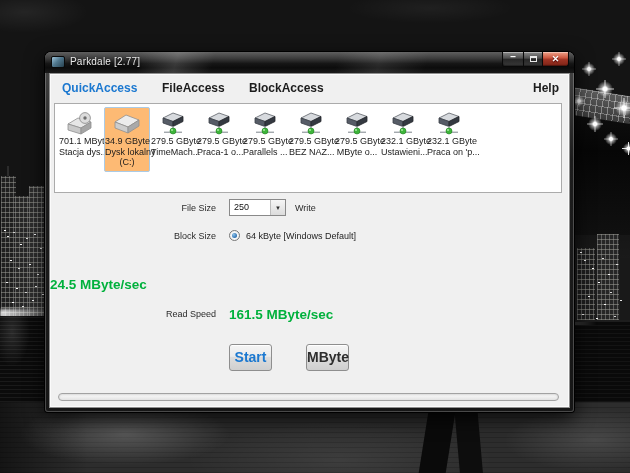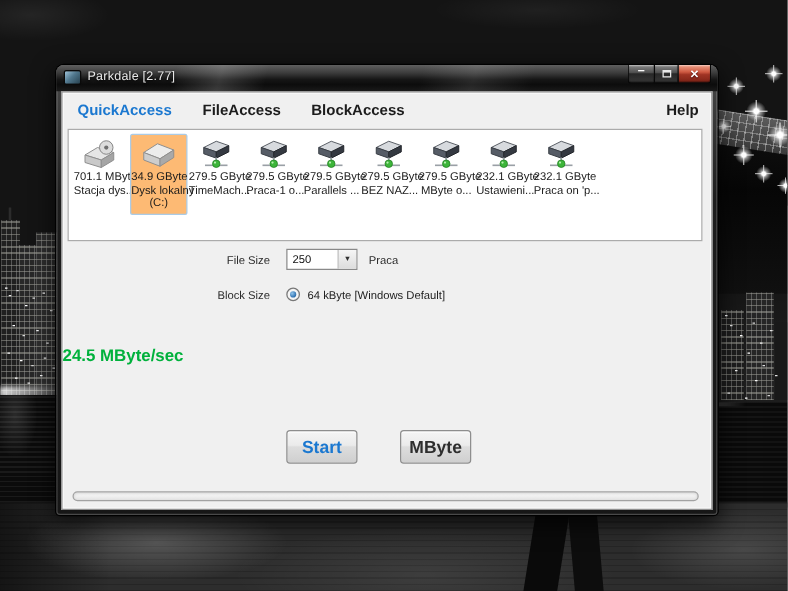--- a/index.html
+++ b/index.html
@@ -130,21 +130,21 @@
   .row-block2 { top:178px; height:13px; }
   .radio { width:11px; height:11px; border-radius:50%; border:1px solid #777; background:radial-gradient(#fff,#ececec); position:relative; flex:0 0 11px; }
   .radio.checked::after { content:''; position:absolute; left:2px; top:2px; width:5px; height:5px; border-radius:50%;
       background:radial-gradient(circle at 35% 35%, #8fc3ea, #2d6faf 70%); }
   .radio-label { font-size:9px; color:#1d1d1d; margin-left:6px; white-space:nowrap; }
   .indent2 { margin-left:6px; }
   .row-write { top:201px; height:18px; }
   .row-read  { top:231px; height:18px; }
   .speed-value { font-size:13.5px; font-weight:bold; color:#00b13c; white-space:nowrap; }
   .row-buttons { top:269px; height:28px; }
-  .btn { width:57px; height:27px; border:1px solid #8e8e8e; border-radius:3px; font-family:"Liberation Sans",sans-serif;
+  .btn { width:43px; height:27px; border:1px solid #8e8e8e; border-radius:3px; font-family:"Liberation Sans",sans-serif;
       background:linear-gradient(#f5f5f5,#ebebeb 45%, #dddddd 50%, #cfcfcf); font-size:14px; font-weight:bold;
       box-shadow:inset 0 1px 0 #fff; cursor:default; }
   .btn-start { margin-left:179px; color:#1b78d0; }
   .btn-stop { margin-left:34px; color:#2e2e2e; }
   .progress { position:absolute; left:8px; right:10px; top:319px; height:8px; border:1px solid #a2a2a2;
       border-radius:4px; background:linear-gradient(#fdfdfd,#e3e3e3); box-shadow:inset 0 1px 2px rgba(0,0,0,.14); }
 </style>
 </head>
 <body>
 
@@ -323,33 +323,35 @@
           <div class="drive-name">Praca on 'p...</div>
         </div>
       </div>
 
       <div class="form-row row-filesize">
         <span class="flabel">File Size</span>
         <div class="combo">
           <span class="combo-value">250</span>
           <span class="combo-arrow">▼</span>
         </div>
-        <span class="unit">Praca</span>
+        <span class="unit">Write</span>
       </div>
 
       <div class="form-row row-block1">
         <span class="flabel">Block Size</span>
         <span class="radio checked"></span>
         <span class="radio-label">64 kByte [Windows Default]</span>
       </div>
 
       <div class="form-row row-write">
         <span class="speed-value">24.5 MByte/sec</span>
       </div>
       <div class="form-row row-read">
+        <span class="flabel">Read Speed</span>
+        <span class="speed-value">161.5 MByte/sec</span>
       </div>
 
       <div class="form-row row-buttons">
         <button class="btn btn-start">Start</button>
         <button class="btn btn-stop">MByte</button>
       </div>
 
       <div class="progress"></div>
     </div>
   </div>

